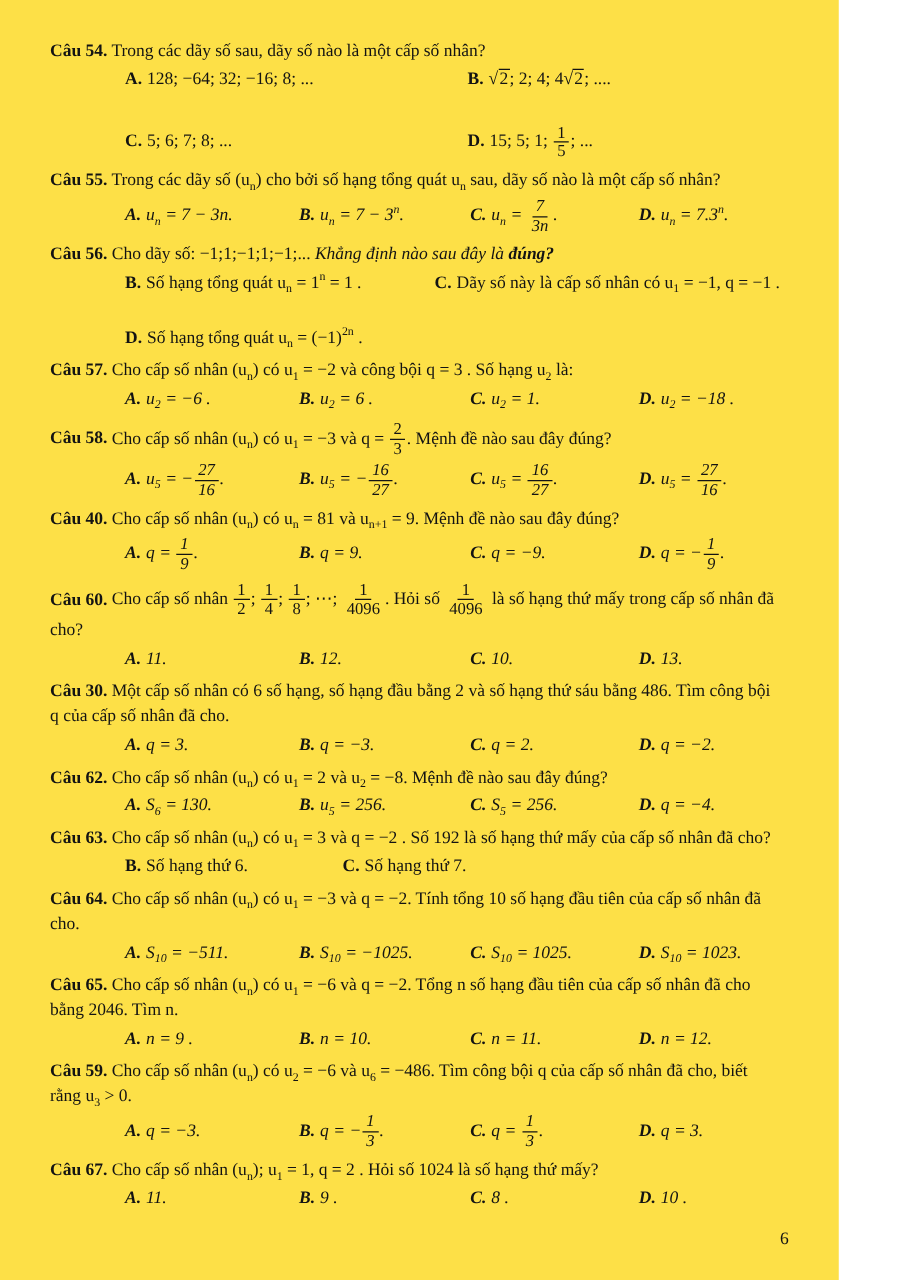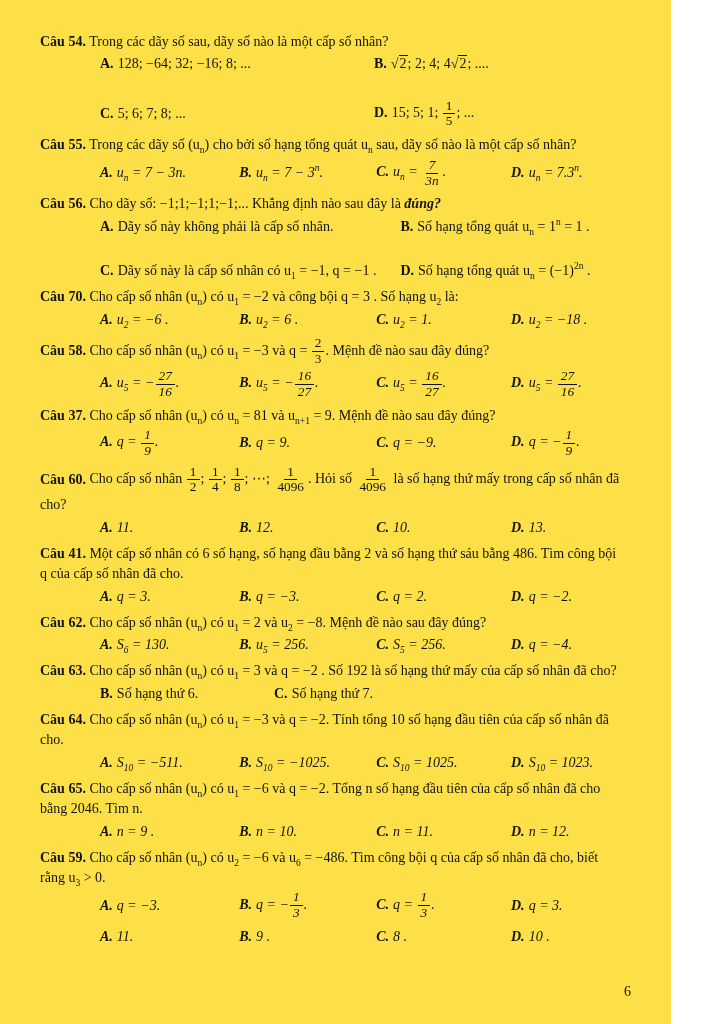--- a/index.html
+++ b/index.html
@@ -18,21 +18,21 @@
     width: 671px;
     min-height: 1024px;
     padding: 32px 40px 22px 40px;
     display: flex;
     flex-direction: row;
     background: #fde047;
   }
   .question { margin-bottom: 6px; }
   .stem { text-align: left; }
   .qlabel { font-weight: bold; }
-  .qstem-italic { }
+  .qstem-italic { font-style: italic; }
   .qstem-bolditalic { font-style: italic; font-weight: bold; }
   .options {
     margin: 2px 0 2px 60px;
     display: grid;
     column-gap: 10px;
     row-gap: 3px;
     align-items: center;
     gap: 24px;
   }
   .layout-row4 { grid-template-columns: 1.02fr 1fr 0.98fr 1fr; font-style: italic; }
@@ -88,32 +88,31 @@
                 <span>3n</span>
               </span>.</span></div>
 
   <div class="option"><b class="letter">D.</b><span class="otext">u<sub>n</sub> = 7.3<sup>n</sup>.</span></div>
 </div>
   </section>
 
   <section class="question">
     <p class="stem"><b class="qlabel">Câu 56.</b> <span class="qstem">Cho dãy số: −1;1;−1;1;−1;...</span> <span class="qstem-italic">Khẳng định nào sau đây là</span> <span class="qstem-bolditalic">đúng?</span></p>
     <div class="options layout-cols2">
-  <div class="option"><b class="letter">A.</b><span class="otext">Dãy số này không phải là cấp số nhân.</span></div>
 
   <div class="option"><b class="letter">B.</b><span class="otext">Số hạng tổng quát u<sub>n</sub> = 1<sup>n</sup> = 1 .</span></div>
 
   <div class="option"><b class="letter">C.</b><span class="otext">Dãy số này là cấp số nhân có u<sub>1</sub> = −1, q = −1 .</span></div>
 
   <div class="option"><b class="letter">D.</b><span class="otext">Số hạng tổng quát u<sub>n</sub> = (−1)<sup>2n</sup> .</span></div>
 </div>
   </section>
 
   <section class="question">
-    <p class="stem"><b class="qlabel">Câu 70.</b> <span class="qstem">Cho cấp số nhân (u<sub>n</sub>) có u<sub>1</sub> = −2 và công bội q = 3 . Số hạng u<sub>2</sub> là:</span>  </p>
+    <p class="stem"><b class="qlabel">Câu 57.</b> <span class="qstem">Cho cấp số nhân (u<sub>n</sub>) có u<sub>1</sub> = −2 và công bội q = 3 . Số hạng u<sub>2</sub> là:</span>  </p>
     <div class="options layout-row4">
   <div class="option"><b class="letter">A.</b><span class="otext">u<sub>2</sub> = −6 .</span></div>
 
   <div class="option"><b class="letter">B.</b><span class="otext">u<sub>2</sub> = 6 .</span></div>
 
   <div class="option"><b class="letter">C.</b><span class="otext">u<sub>2</sub> = 1.</span></div>
 
   <div class="option"><b class="letter">D.</b><span class="otext">u<sub>2</sub> = −18 .</span></div>
 </div>
   </section>
@@ -140,21 +139,21 @@
               </span>.</span></div>
 
   <div class="option"><b class="letter">D.</b><span class="otext">u<sub>5</sub> = <span class="frac">
                 <span>27</span>
                 <span>16</span>
               </span>.</span></div>
 </div>
   </section>
 
   <section class="question">
-    <p class="stem"><b class="qlabel">Câu 37.</b> <span class="qstem">Cho cấp số nhân (u<sub>n</sub>) có u<sub>n</sub> = 81 và u<sub>n+1</sub> = 9. Mệnh đề nào sau đây đúng?</span>  </p>
+    <p class="stem"><b class="qlabel">Câu 40.</b> <span class="qstem">Cho cấp số nhân (u<sub>n</sub>) có u<sub>n</sub> = 81 và u<sub>n+1</sub> = 9. Mệnh đề nào sau đây đúng?</span>  </p>
     <div class="options layout-row4">
   <div class="option"><b class="letter">A.</b><span class="otext">q = <span class="frac">
                 <span>1</span>
                 <span>9</span>
               </span>.</span></div>
 
   <div class="option"><b class="letter">B.</b><span class="otext">q = 9.</span></div>
 
   <div class="option"><b class="letter">C.</b><span class="otext">q = −9.</span></div>
 
@@ -187,21 +186,21 @@
 
   <div class="option"><b class="letter">B.</b><span class="otext">12.</span></div>
 
   <div class="option"><b class="letter">C.</b><span class="otext">10.</span></div>
 
   <div class="option"><b class="letter">D.</b><span class="otext">13.</span></div>
 </div>
   </section>
 
   <section class="question">
-    <p class="stem"><b class="qlabel">Câu 41.</b> <span class="qstem">Một cấp số nhân có 6 số hạng, số hạng đầu bằng 2 và số hạng thứ sáu bằng 486. Tìm công bội q của cấp số nhân đã cho.</span>  </p>
+    <p class="stem"><b class="qlabel">Câu 30.</b> <span class="qstem">Một cấp số nhân có 6 số hạng, số hạng đầu bằng 2 và số hạng thứ sáu bằng 486. Tìm công bội q của cấp số nhân đã cho.</span>  </p>
     <div class="options layout-row4">
   <div class="option"><b class="letter">A.</b><span class="otext">q = 3.</span></div>
 
   <div class="option"><b class="letter">B.</b><span class="otext">q = −3.</span></div>
 
   <div class="option"><b class="letter">C.</b><span class="otext">q = 2.</span></div>
 
   <div class="option"><b class="letter">D.</b><span class="otext">q = −2.</span></div>
 </div>
   </section>
@@ -269,20 +268,21 @@
   <div class="option"><b class="letter">C.</b><span class="otext">q = <span class="frac">
                 <span>1</span>
                 <span>3</span>
               </span>.</span></div>
 
   <div class="option"><b class="letter">D.</b><span class="otext">q = 3.</span></div>
 </div>
   </section>
 
   <section class="question">
+    <p class="stem"><b class="qlabel">Câu 67.</b> <span class="qstem">Cho cấp số nhân (u<sub>n</sub>); u<sub>1</sub> = 1, q = 2 . Hỏi số 1024 là số hạng thứ mấy?</span>  </p>
     <div class="options layout-row4">
   <div class="option"><b class="letter">A.</b><span class="otext">11.</span></div>
 
   <div class="option"><b class="letter">B.</b><span class="otext">9 .</span></div>
 
   <div class="option"><b class="letter">C.</b><span class="otext">8 .</span></div>
 
   <div class="option"><b class="letter">D.</b><span class="otext">10 .</span></div>
 </div>
   </section>

